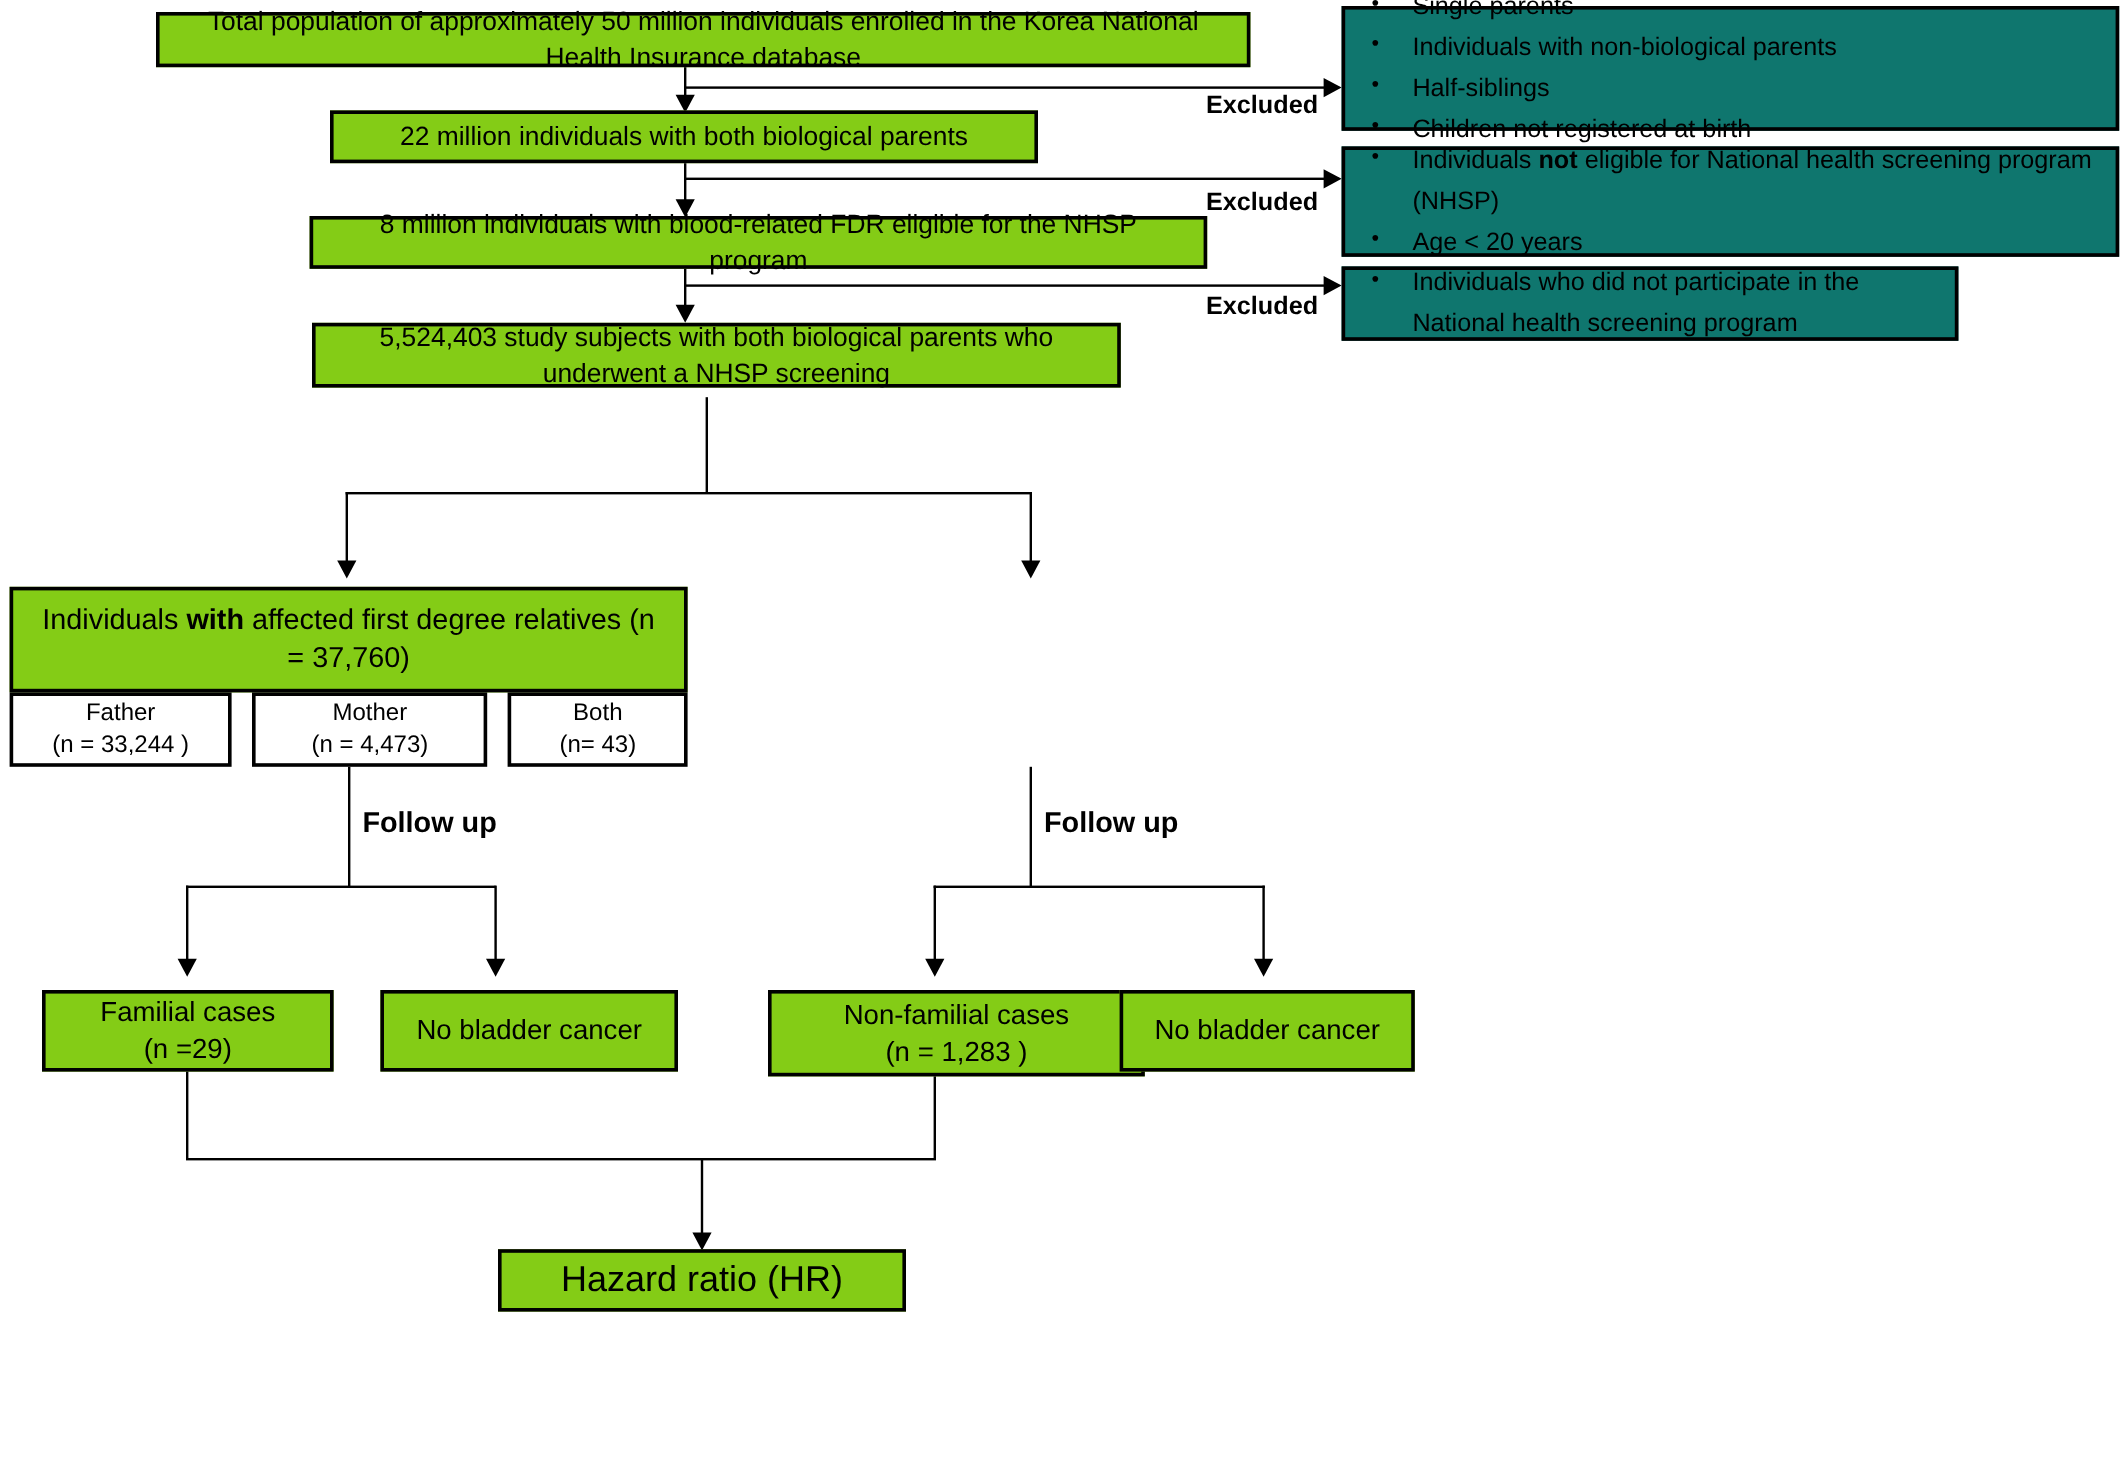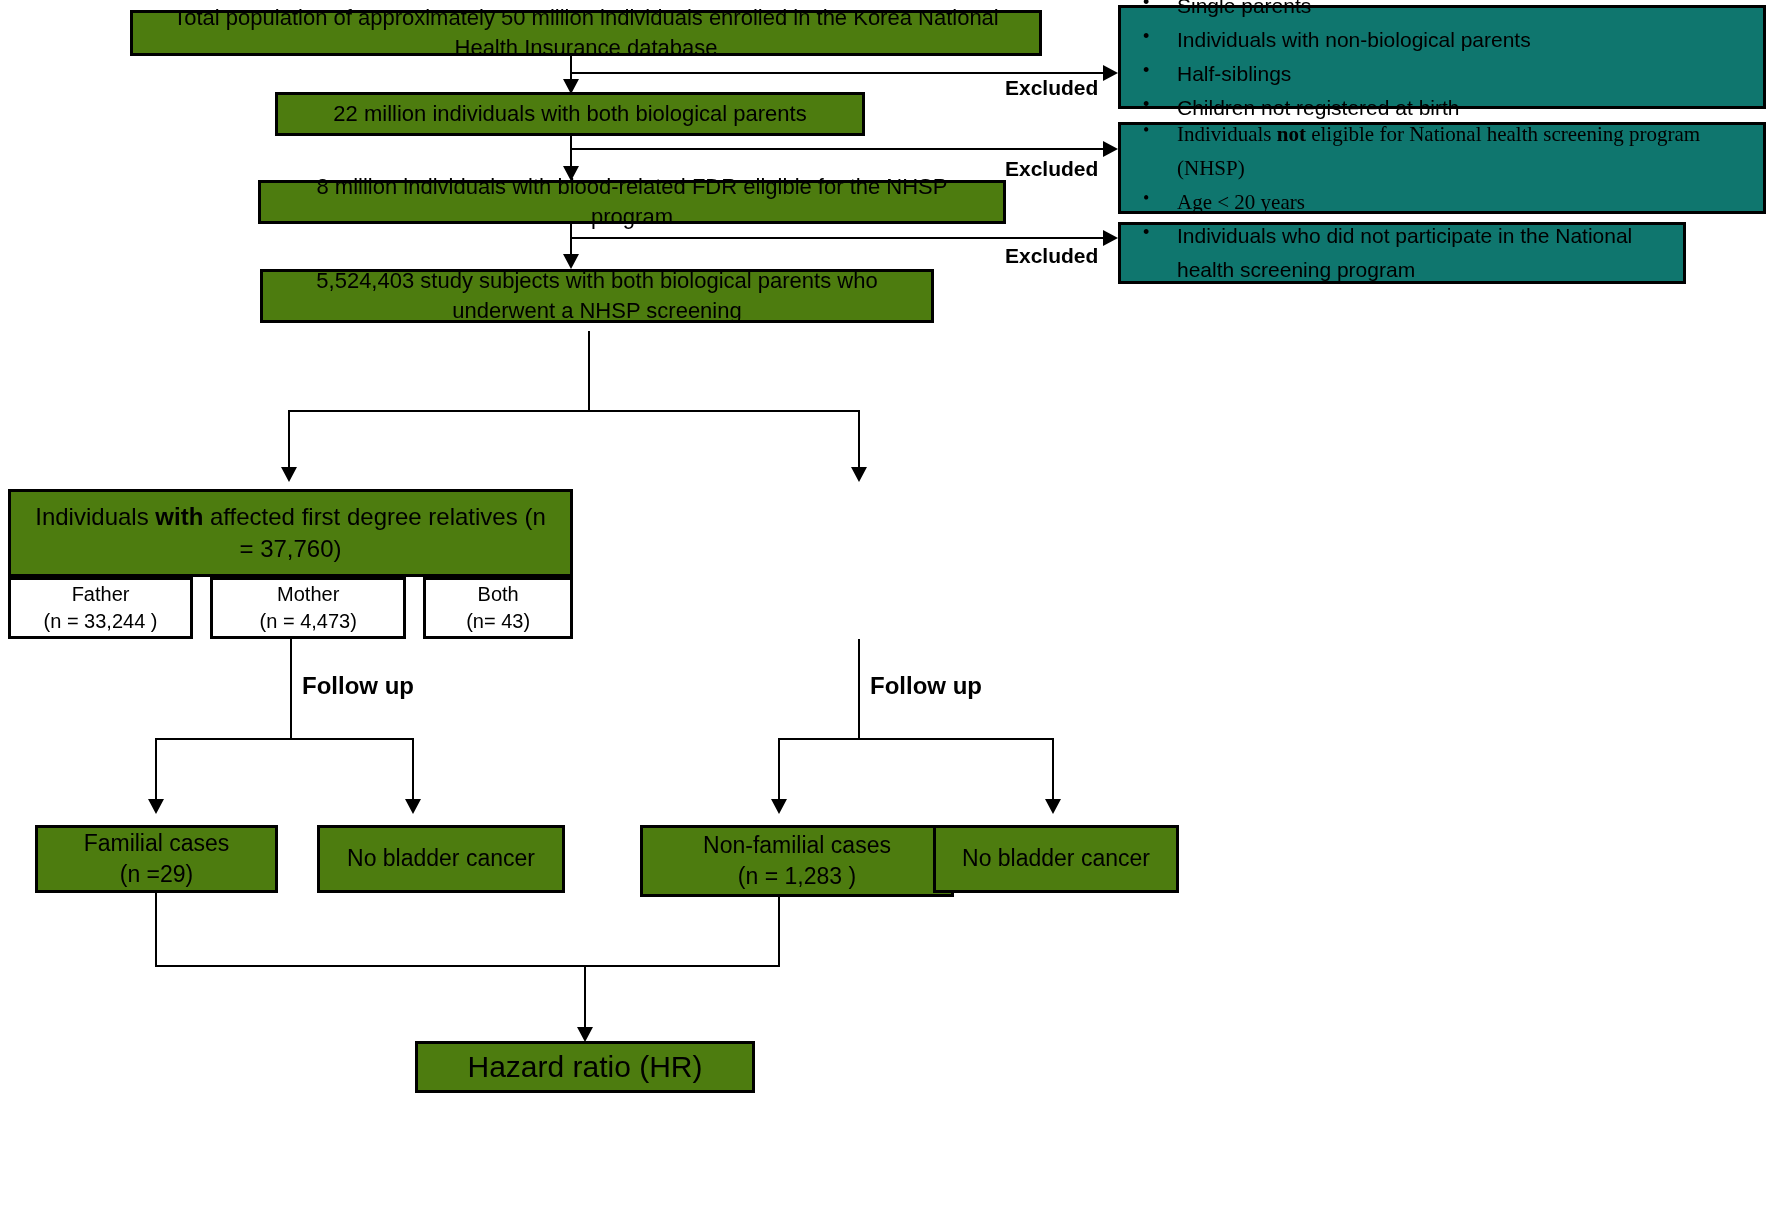--- a/index.html
+++ b/index.html
@@ -15,21 +15,21 @@
     position: relative;
     width: 1772px;
     height: 1227px;
     background: #ffffff;
     overflow: hidden;
   }
   .box {
     position: absolute;
     box-sizing: border-box;
     border: 3px solid #000000;
-    background: #4d7c0f;
+    background: #84cc16;
     display: flex;
     align-items: center;
     justify-content: center;
     text-align: center;
     line-height: 1.35;
   }
   .box .inner {
     padding: 0 14px;
   }
   .bullets {
@@ -149,39 +149,39 @@
     <div class="inner t22">22 million individuals with both biological parents</div>
   </div>
 
   <div class="line-v" style="left:570px; top:136px; height:36px;"></div>
   <div class="arrow-down" style="left:563px; top:166px;"></div>
   <div class="line-h" style="left:570px; top:148px; width:546px;"></div>
   <div class="arrow-right" style="left:1103px; top:141px;"></div>
 
   <div class="excl" style="left:1005px; top:157px;">Excluded</div>
 
-  <div class="bullets" style="left:1118px; top:122px; width:648px; height:92px;font-family:Liberation Serif, serif;">
+  <div class="bullets" style="left:1118px; top:122px; width:648px; height:92px;">
     <ul>
       <li><span>Individuals </span><b>not</b><span> eligible for National health screening program (NHSP)</span></li>
       <li><span>Age &lt; 20  years</span></li>
     </ul>
   </div>
 
   <div class="box" style="left:258px; top:180px; width:748px; height:44px;">
     <div class="inner t22">8 million individuals with blood-related FDR eligible for the NHSP program</div>
   </div>
 
   <div class="line-v" style="left:570px; top:224px; height:42px;"></div>
   <div class="arrow-down" style="left:563px; top:254px;"></div>
   <div class="line-h" style="left:570px; top:237px; width:546px;"></div>
   <div class="arrow-right" style="left:1103px; top:230px;"></div>
 
   <div class="excl" style="left:1005px; top:244px;">Excluded</div>
 
-  <div class="bullets" style="left:1118px; top:222px; width:568px; height:62px;">
+  <div class="bullets" style="left:1118px; top:222px; width:514px; height:62px;">
     <ul>
       <li><span>Individuals who did not participate in the National health screening program</span></li>
     </ul>
   </div>
 
   <div class="box" style="left:260px; top:269px; width:674px; height:54px;">
     <div class="inner t22">5,524,403 study subjects with both biological parents who underwent a NHSP screening</div>
   </div>
 
   <div class="line-v" style="left:588px; top:331px; height:80px;"></div>

